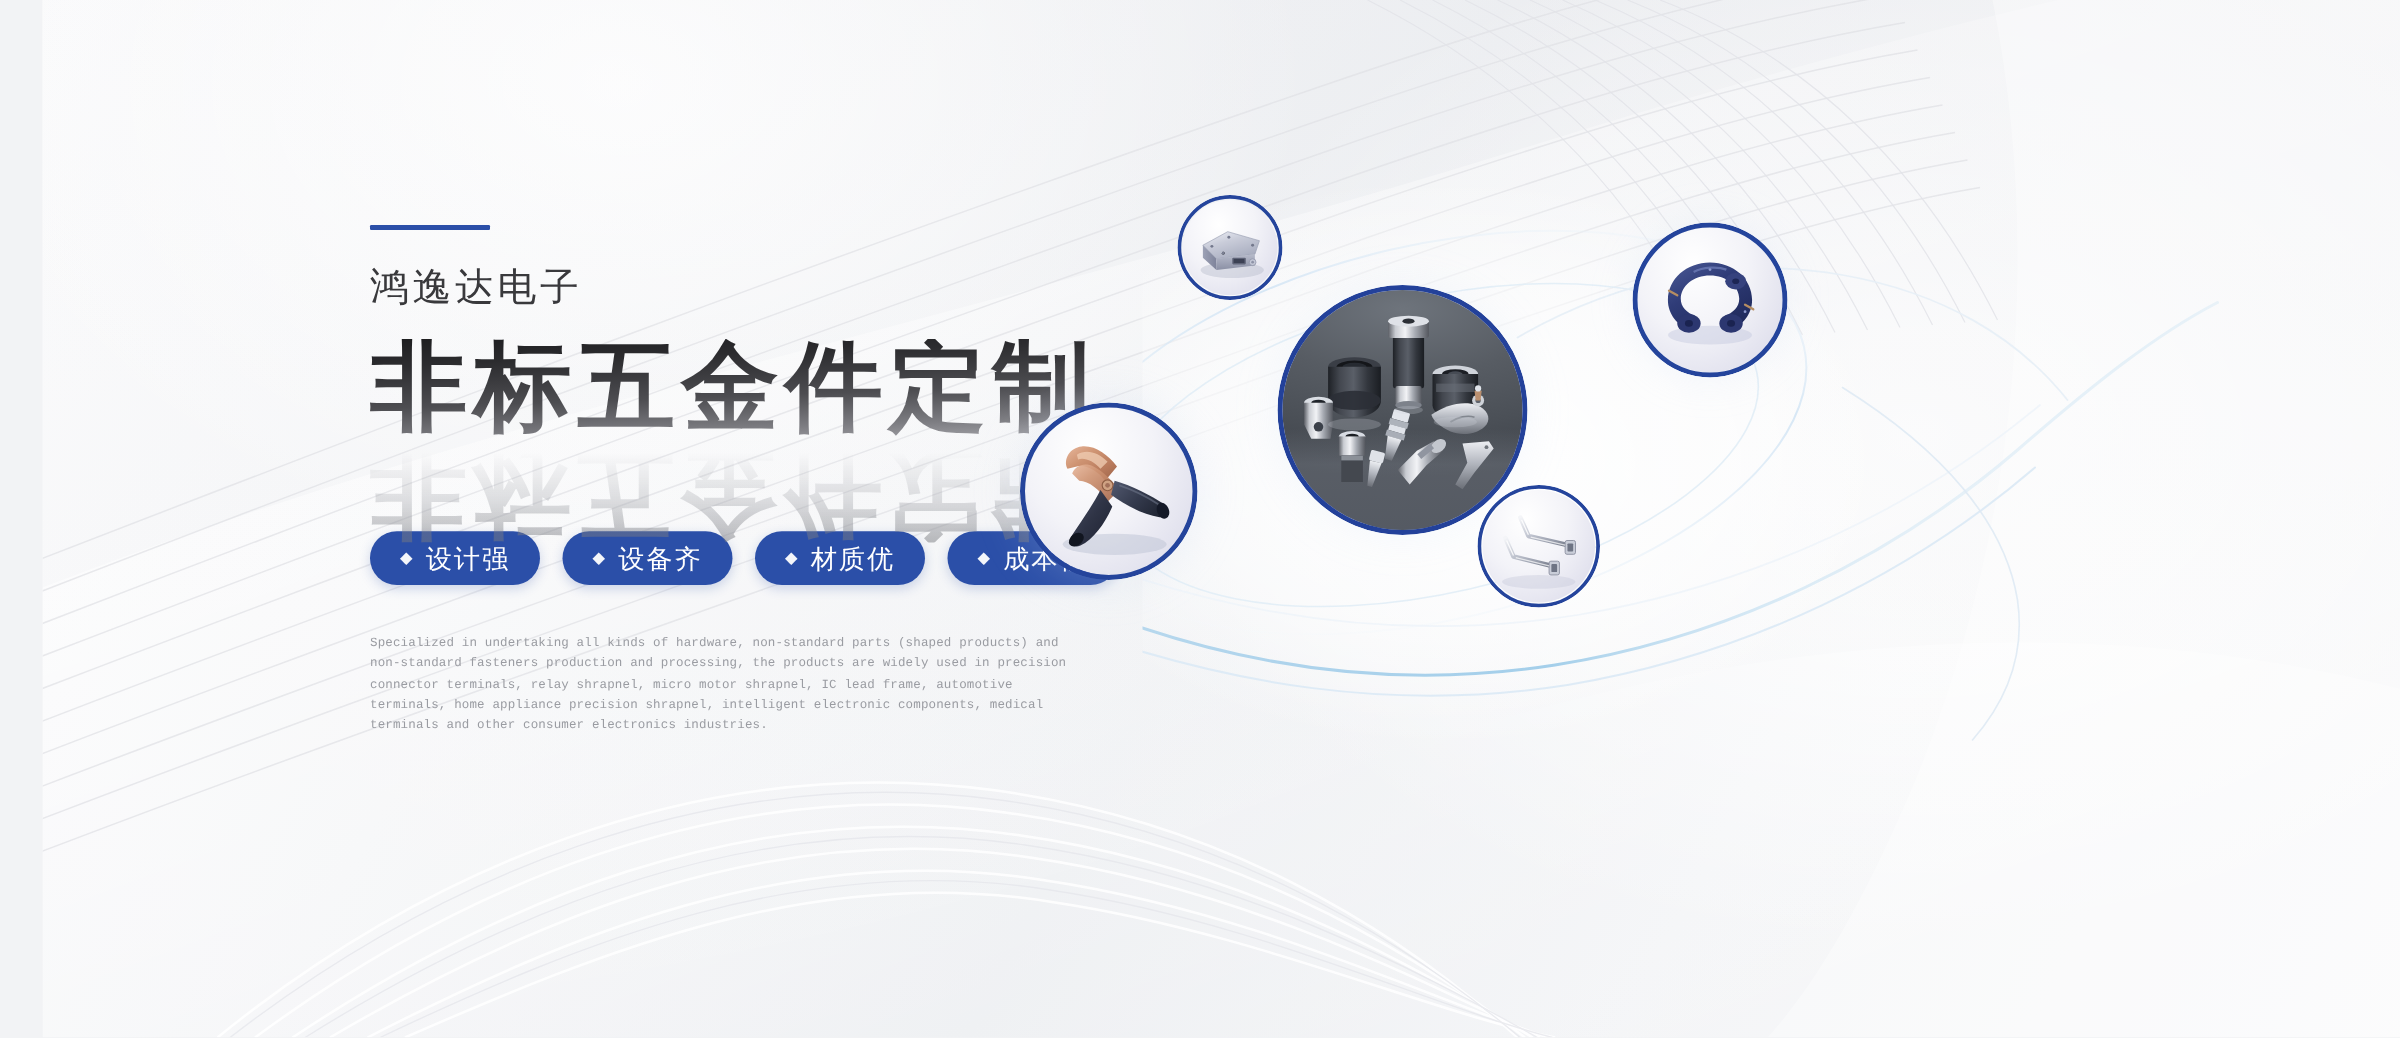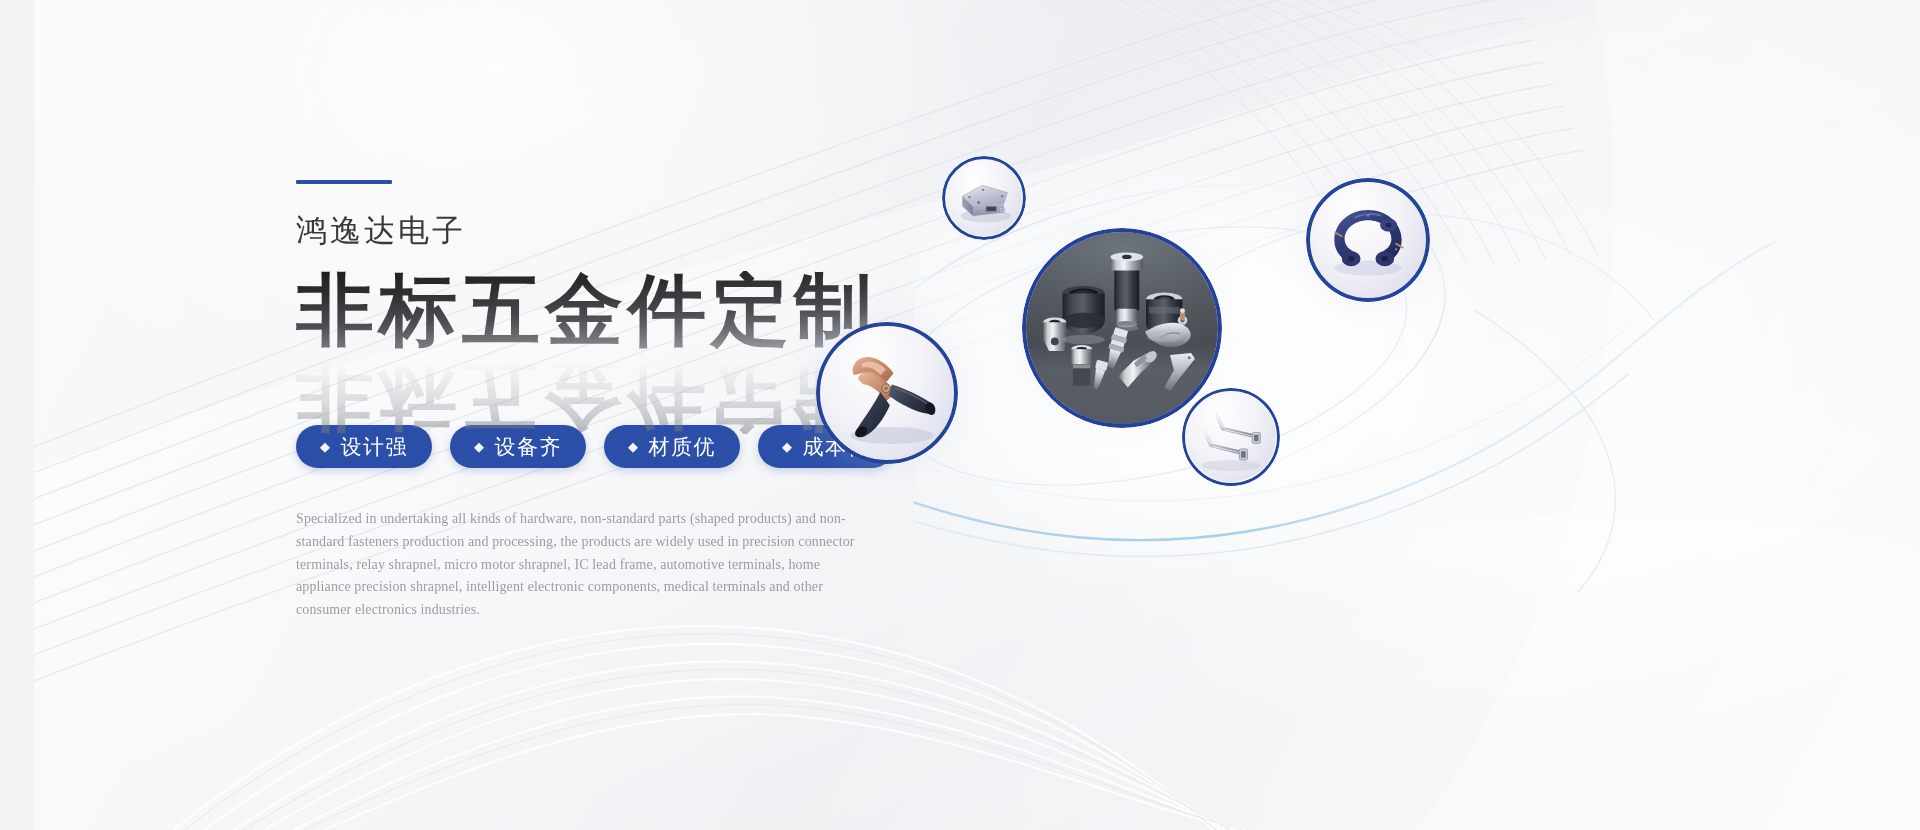--- a/index.html
+++ b/index.html
@@ -71,23 +71,23 @@
     color:#ffffff; font-size:21px; letter-spacing:1.5px;
     font-family:"DejaVu Sans","Liberation Sans",sans-serif;
     box-shadow:0 3px 9px rgba(43,79,168,0.22);
     white-space:nowrap; cursor:pointer;
   }
   .pill .dia { font-size:13px; line-height:1; color:#ffffff; opacity:.95; }
 
   
   .desc {
     margin-top:40px; width:560px;
-    font-size:14px; line-height:1.62;
+    font-size:10px; line-height:1.62;
     color:#9a9ca2; letter-spacing:.12px;
-    font-family:Liberation Serif, serif;
+    font-family:Liberation Mono, monospace;
   }
 
   
   .visual { position:absolute; left:880px; top:150px; width:1000px; height:520px; }
   .visual svg { position:absolute; left:0; top:0; }
 
   
   .bubble { position:absolute; border-radius:50%; overflow:hidden; }
   .bubble .ring {
     position:absolute; inset:0; border-radius:50%;

